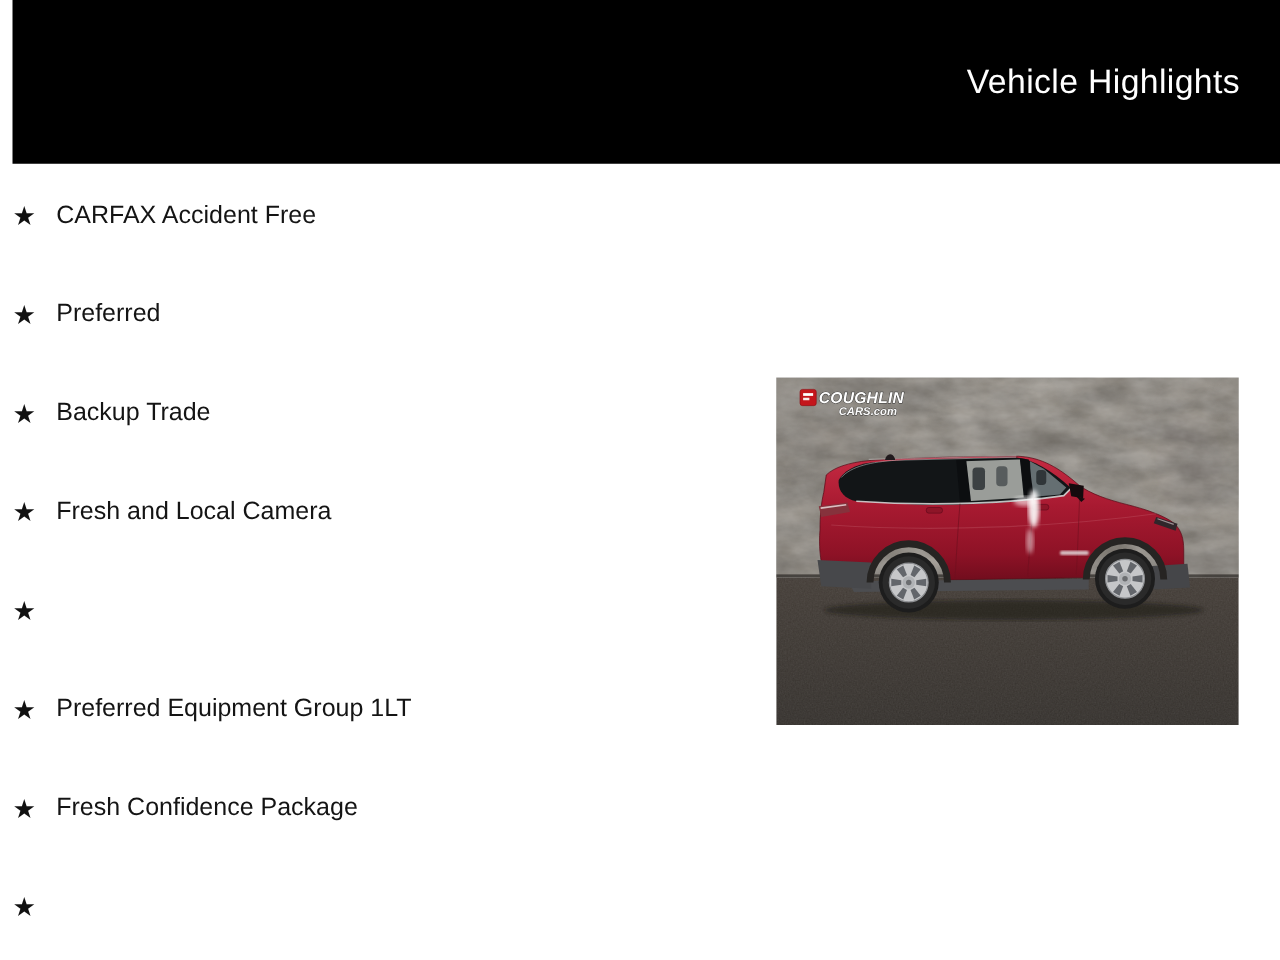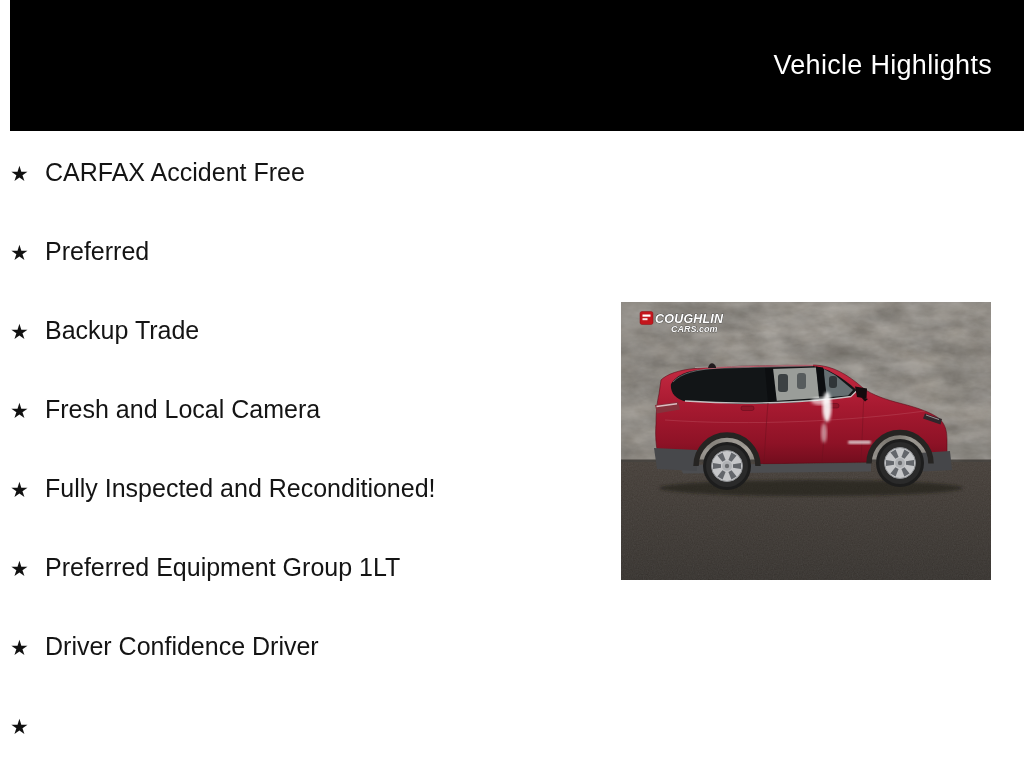--- a/index.html
+++ b/index.html
@@ -36,21 +36,21 @@
   }
   .highlights .star {
     flex: none;
     width: 35px;
     font-size: 21px;
     line-height: 1;
     color: #111111;
     padding-top: 2px;
   }
   .highlights .label {
-    font-size: 25px;
+    font-size: 20px;
     color: #141414;
   }
   
   .photo {
     position: absolute; left: 621px; top: 302px;
     width: 370px; height: 278px; margin: 0;
   }
   .photo svg { display: block; }
 </style>
 </head>
@@ -74,29 +74,28 @@
       <li>
         <span class="star">★</span>
         <span class="label">Backup Trade</span>
       </li>
       <li>
         <span class="star">★</span>
         <span class="label">Fresh and Local Camera</span>
       </li>
       <li>
         <span class="star">★</span>
-        <span class="label">Fully Inspected and Reconditioned!</span>
       </li>
       <li>
         <span class="star">★</span>
         <span class="label">Preferred Equipment Group 1LT</span>
       </li>
       <li>
         <span class="star">★</span>
-        <span class="label">Driver Confidence Driver</span>
+        <span class="label">Fresh Confidence Package</span>
       </li>
       <li>
         <span class="star">★</span>
       </li>
     </ul>
 
   <figure class="photo">
     <svg viewBox="0 0 370 278" width="370" height="278" xmlns="http://www.w3.org/2000/svg">
       <defs>
         <filter id="wallNoiseD" x="0%" y="0%" width="100%" height="100%">

